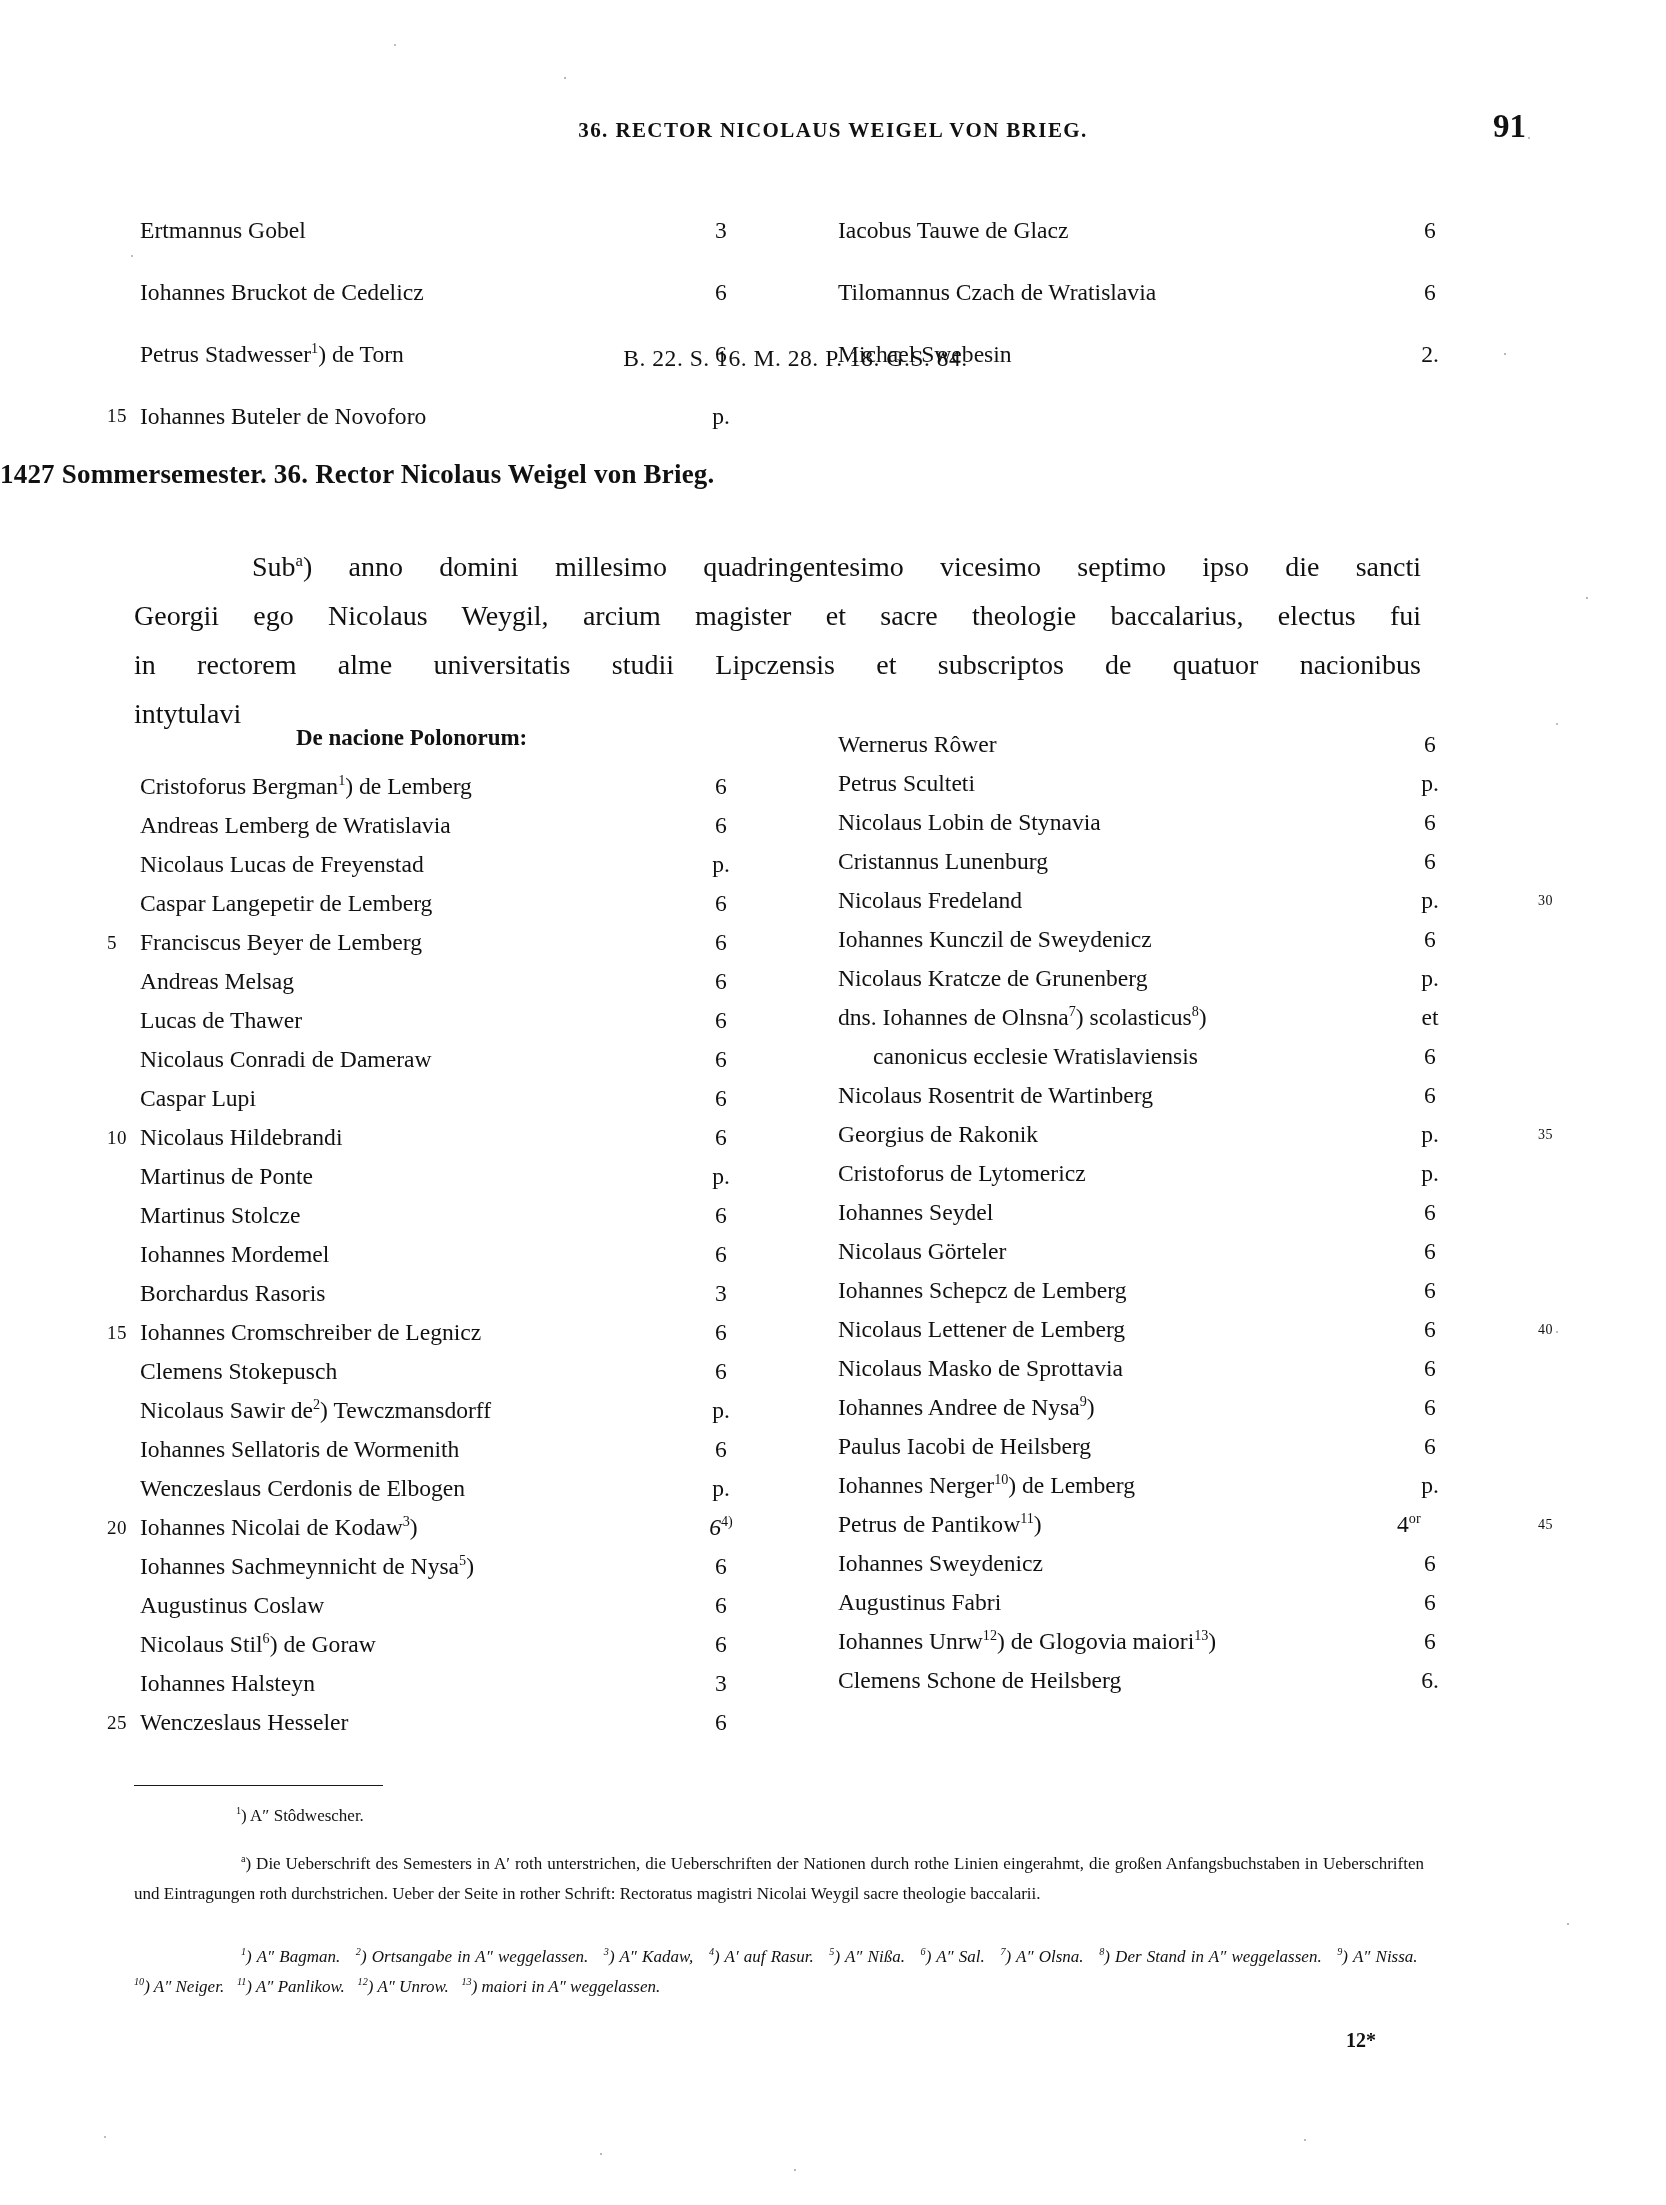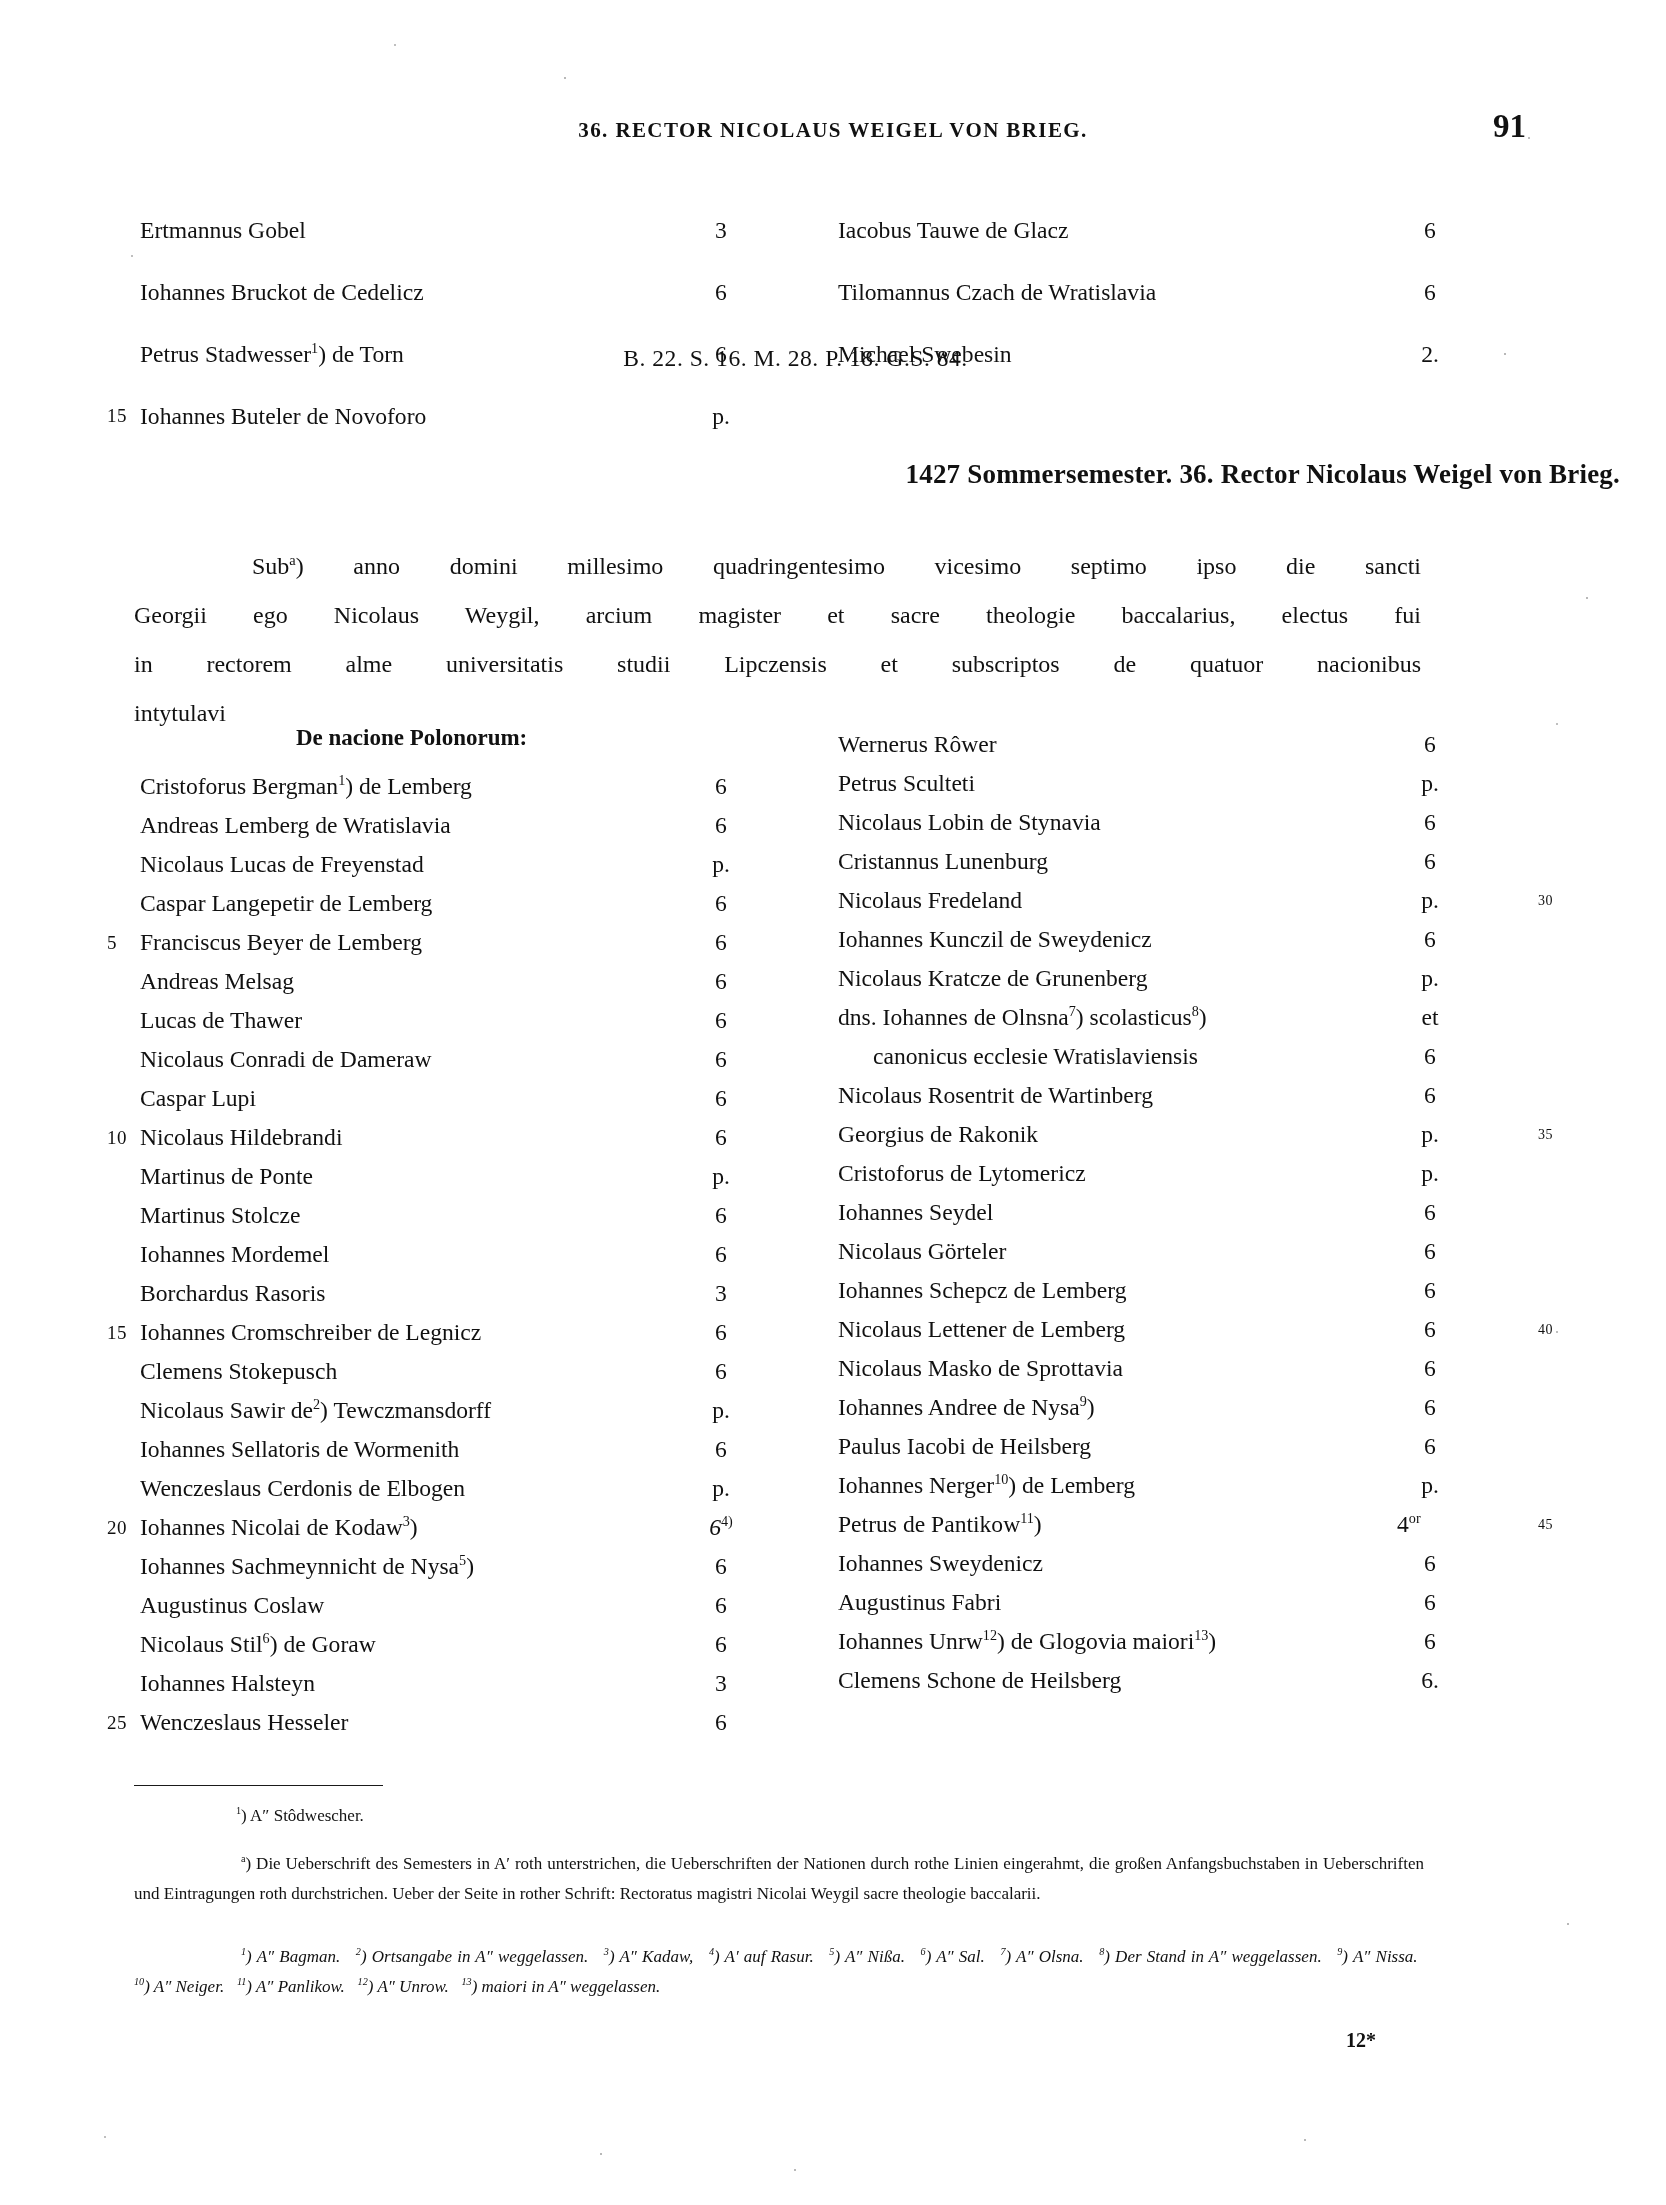--- a/index.html
+++ b/index.html
@@ -78,31 +78,31 @@
     position:absolute; left:0; right:0; top:345px;
     text-align:center;
     font-size:23.6px;
     letter-spacing:0.5px;
     padding-right:75px;
   }
 
   
   .sect-heading {
     position:absolute; left:0; right:0; top:459px;
-    text-align:right;
+    text-align:left;
     font-size:27px;
     font-weight:700;
     letter-spacing:0.2px;
-    padding-right:46px;
+    padding-right:60px;
   }
 
   
   .preamble {
     position:absolute; left:134px; top:542px; width:1287px;
-    font-size:24px;
+    font-size:28px;
     line-height:49px;
     text-align:justify;
     text-indent:118px;
   }
   .preamble .lastline { text-indent:0; }
 
   
   .nation-heading {
     position:absolute; left:296px; top:725px;
     font-size:23px;

